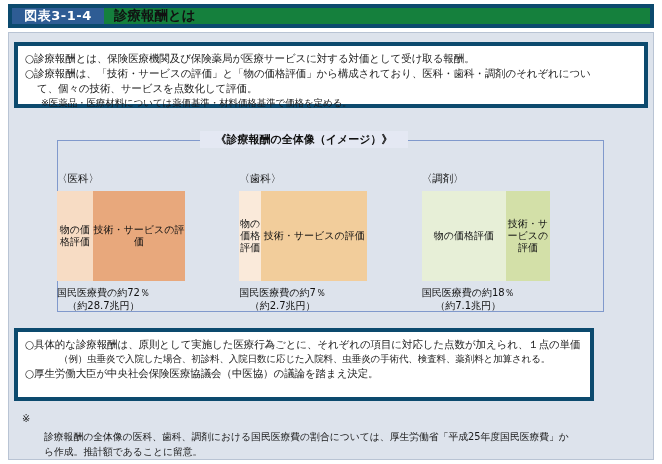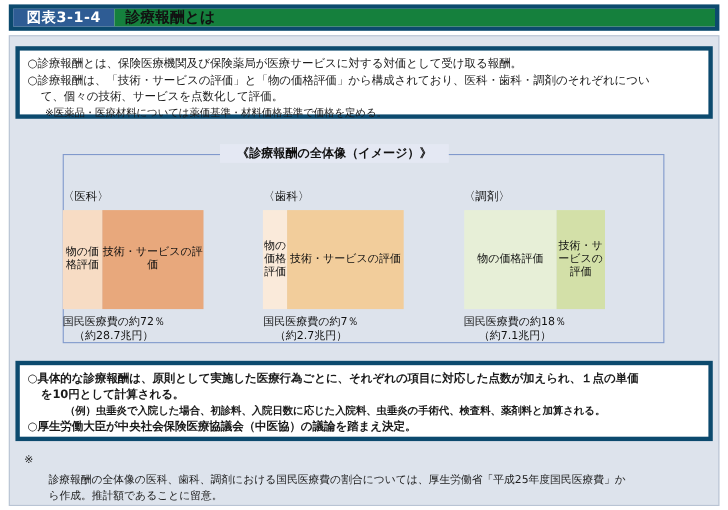--- a/index.html
+++ b/index.html
@@ -82,23 +82,22 @@
     position: absolute;
     left: 14px;
     top: 42px;
     width: 634px;
     height: 66px;
   }
   .panel.bottom {
     position: absolute;
     left: 14px;
     top: 328px;
-    width: 634px;
+    width: 580px;
     height: 73px;
-    font-weight: bold;
   }
   .panel.note {
     position: absolute;
     left: 14px;
     top: 410px;
     width: 634px;
     height: 44px;
     background: transparent;
     border: none;
     padding: 2px 8px;
@@ -258,21 +257,20 @@
       <div class="caption">
         <div>国民医療費の約18％</div>
         <div>（約7.1兆円）</div>
       </div>
     </div>
 
   </div>
 
   <div class="panel bottom">
     <div class="line">○具体的な診療報酬は、原則として実施した医療行為ごとに、それぞれの項目に対応した点数が加えられ、１点の単価</div>
-    <div class="line indent">を10円として計算される。</div>
     <div class="line ex">（例）虫垂炎で入院した場合、初診料、入院日数に応じた入院料、虫垂炎の手術代、検査料、薬剤料と加算される。</div>
     <div class="line">○厚生労働大臣が中央社会保険医療協議会（中医協）の議論を踏まえ決定。</div>
   </div>
 
   <div class="panel note">
     <div class="note-row">
       <div class="note-mark">※</div>
       <div class="note-text">
         <div>診療報酬の全体像の医科、歯科、調剤における国民医療費の割合については、厚生労働省「平成25年度国民医療費」か</div>
         <div>ら作成。推計額であることに留意。</div>

